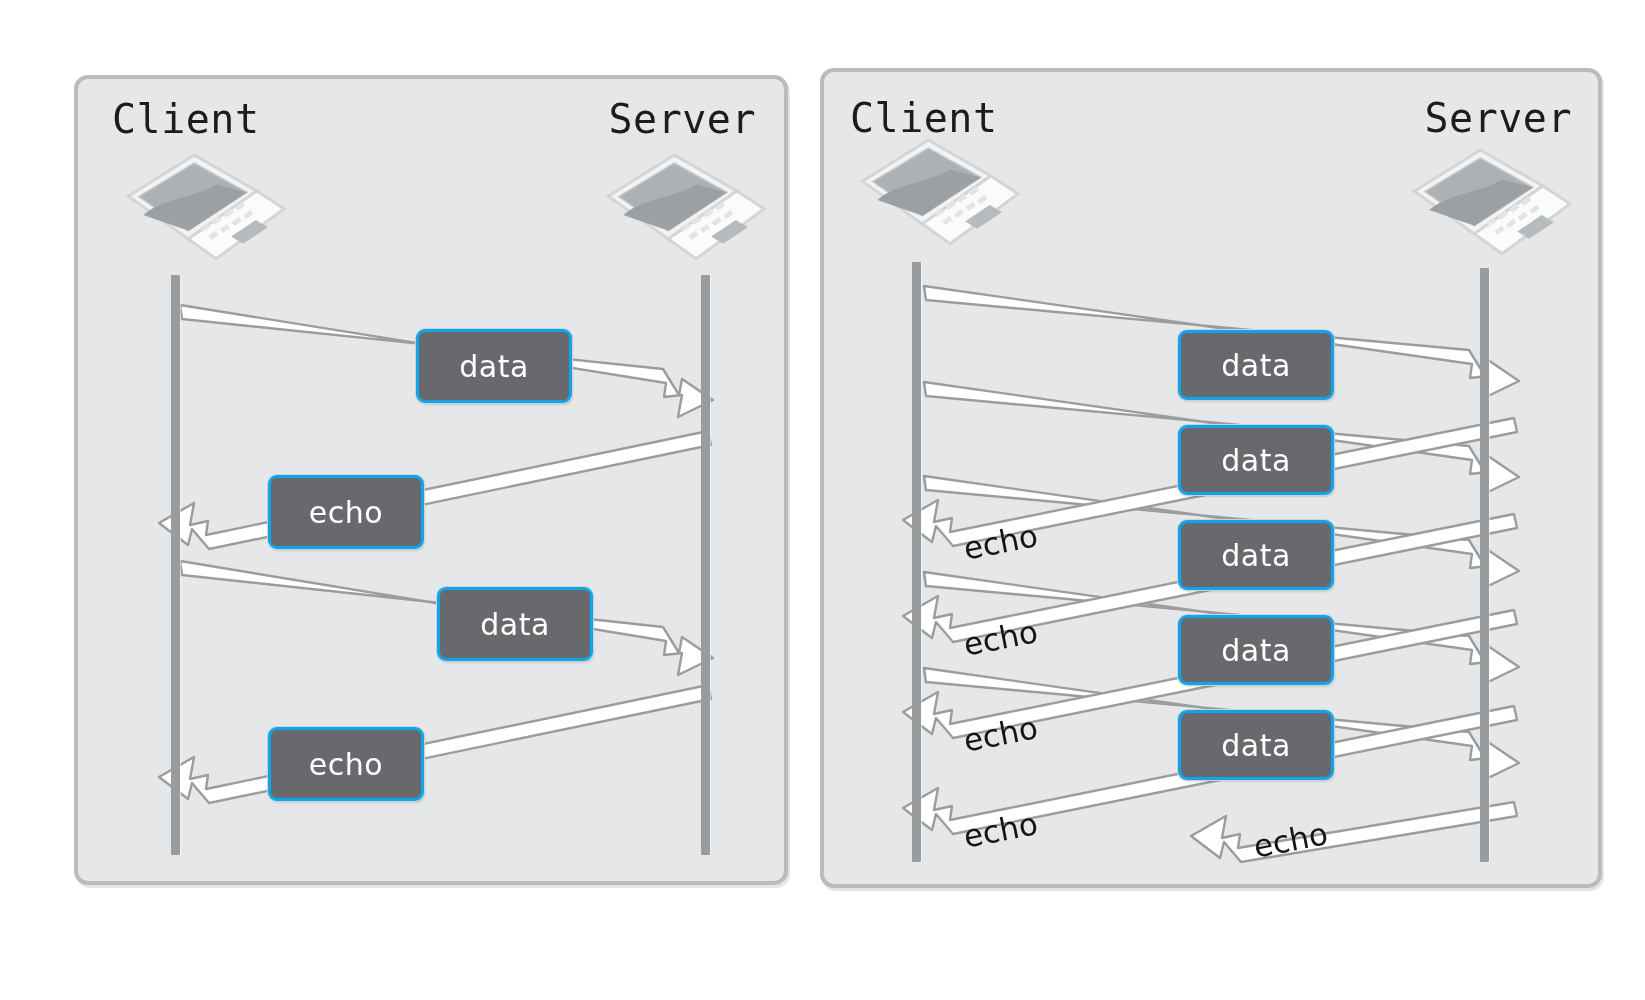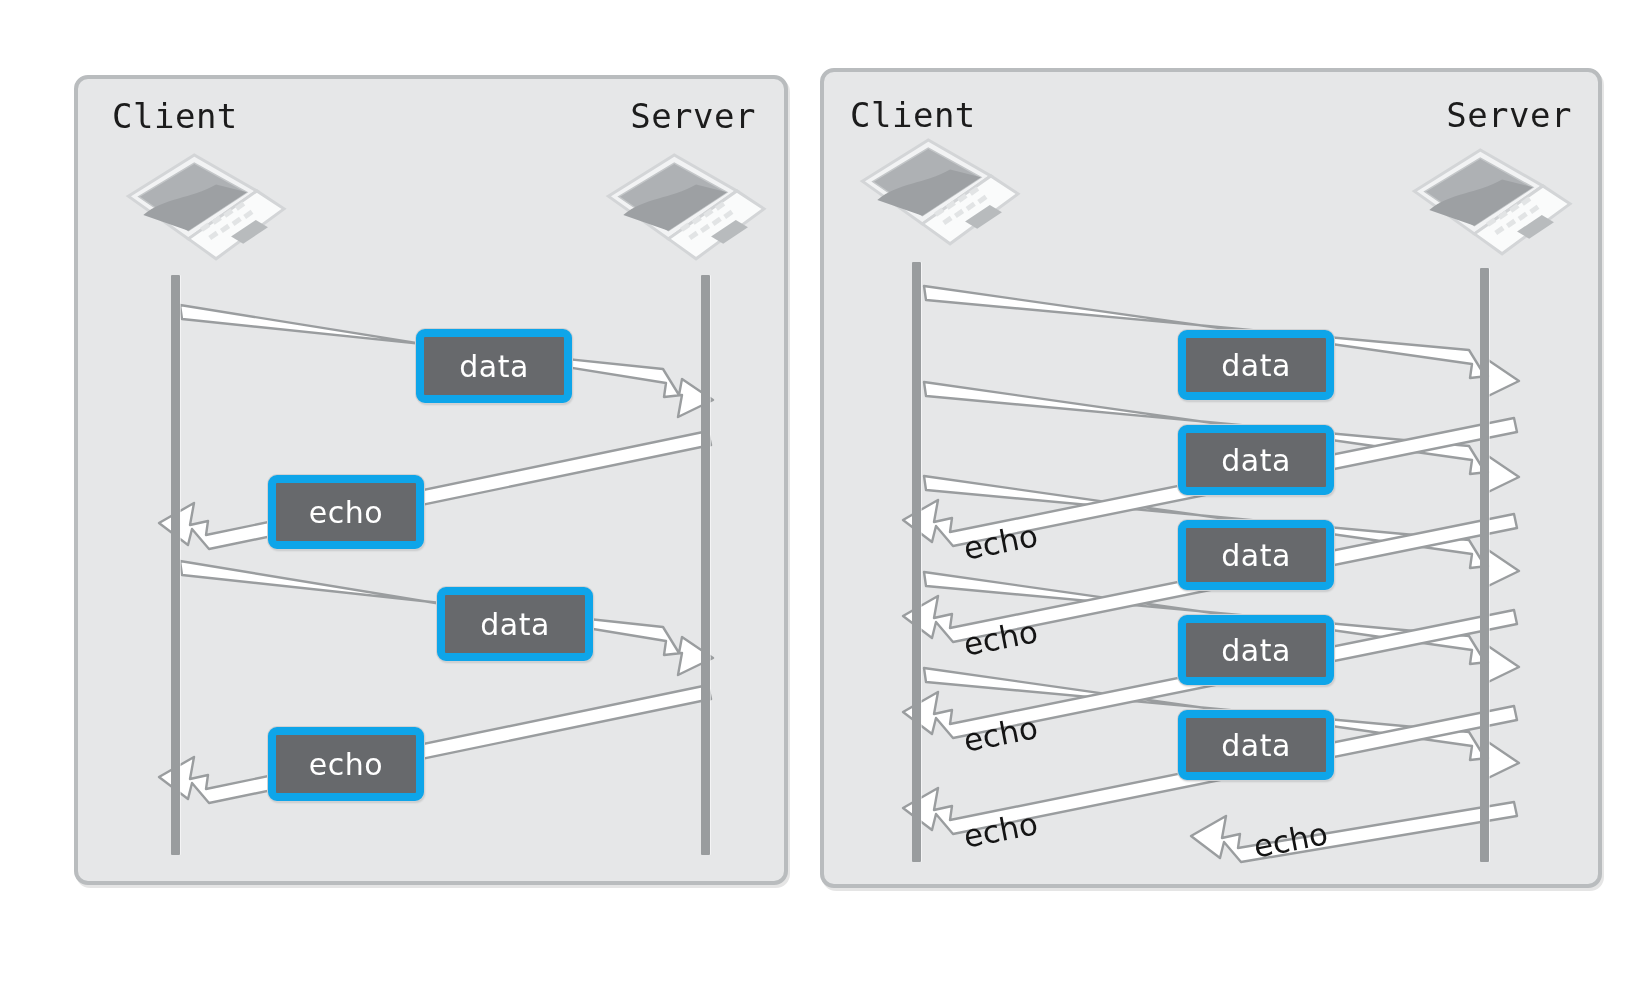--- a/index.html
+++ b/index.html
@@ -19,41 +19,41 @@
     border-radius:14px;
     box-shadow:2px 3px 0 rgba(0,0,0,.10);
     box-sizing:border-box;
   }
   .panel-inner{position:absolute;inset:0;overflow:hidden;border-radius:10px;}
 
   
   .role-label{
     position:absolute;
     font-family:"DejaVu Sans Mono","Liberation Mono",monospace;
-    font-size:34px;
+    font-size:40px;
     color:#1c1c1c;
     letter-spacing:.5px;
     white-space:nowrap;
     line-height:1;
   }
 
   
   .lifeline{
     position:absolute;
     width:9px;
     background:#999c9e;
     border-radius:1px;
     box-shadow:1px 0 0 rgba(255,255,255,.55);
   }
 
   
   .msg-box{
     position:absolute;
     background:#67696c;
-    border:8px solid #0ea5e9;
+    border:3px solid #0ea5e9;
     border-radius:9px;
     color:#ffffff;
     font-family:"DejaVu Sans","Liberation Sans",sans-serif;
     font-size:30px;
     font-weight:400;
     display:flex;align-items:center;justify-content:center;
     box-sizing:border-box;
     box-shadow:0 0 0 1px #cfd1d3, 1px 2px 2px rgba(0,0,0,.13);
     letter-spacing:.5px;
   }

